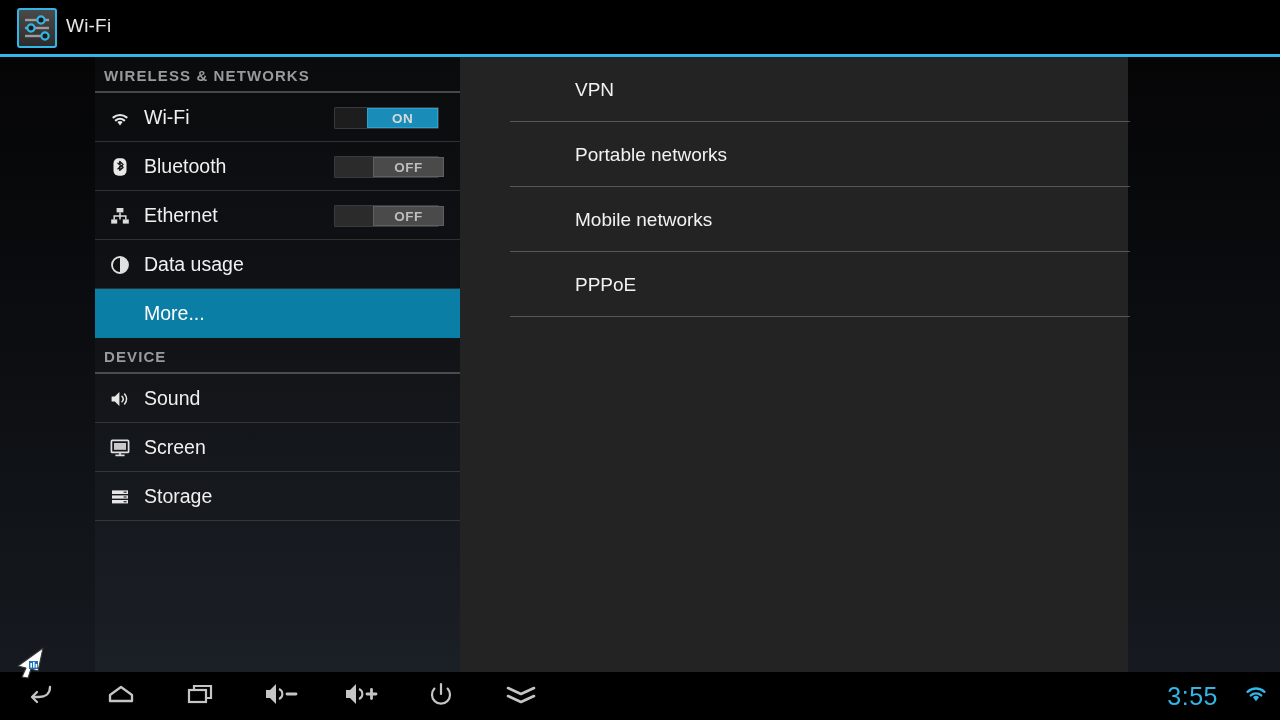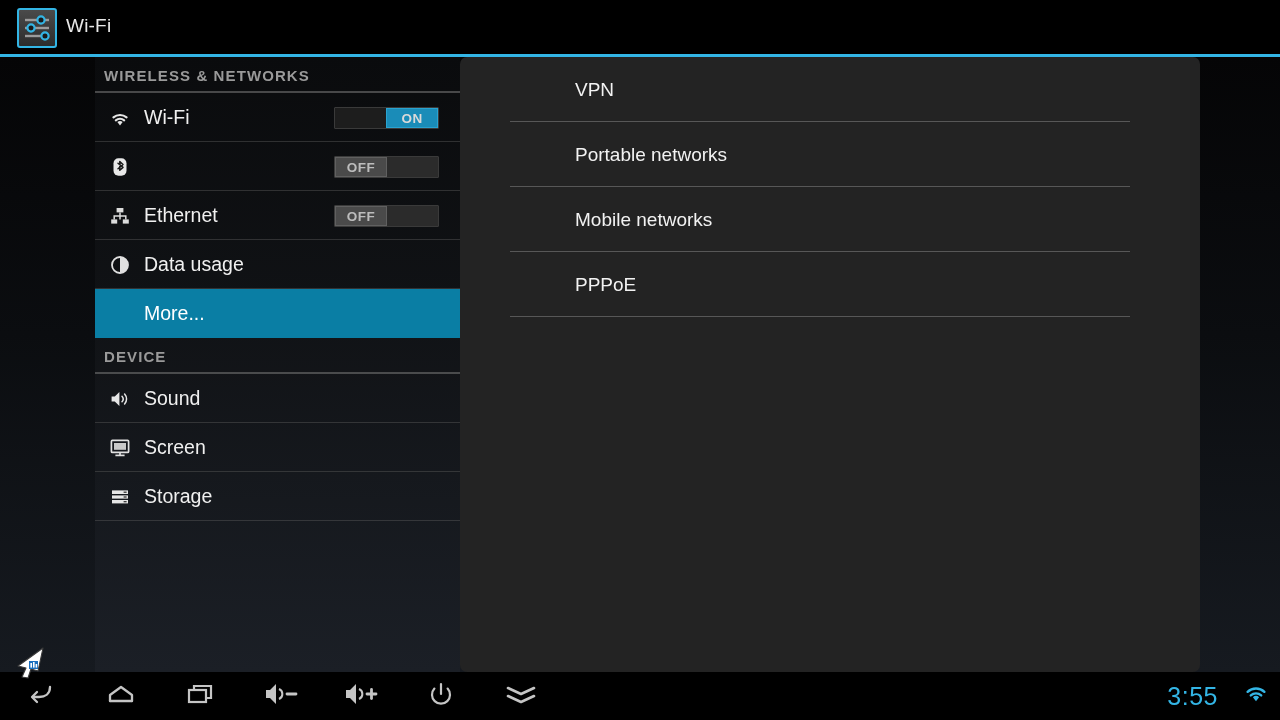--- a/index.html
+++ b/index.html
@@ -76,39 +76,38 @@
   .row.selected:after{display:none;}
   .row.selected .label{color:#ffffff;}
 
   
   .toggle{
     position:absolute;right:21px;top:14px;width:105px;height:22px;
     background:#1d1d1d;border:1px solid #3a3a3a;box-sizing:border-box;
     border-radius:1px;
   }
   .toggle .thumb{
-    position:absolute;top:0;width:52px;height:20px;
+    position:absolute;top:0;width:71px;height:20px;
     display:flex;align-items:center;justify-content:center;
-    font-size:13.5px;font-weight:bold;letter-spacing:.5px;
+    font-size:13.5px;font-weight:bold;letter-spacing:.5px;margin-left:38px;
   }
   .toggle.on .thumb{
     right:0;background:#1a8cb8;color:#d9d9d9;
     border:1px solid #2aa3d0;box-sizing:border-box;
   }
   .toggle.off .thumb{
     left:0;background:#4a4a4a;color:#bdbdbd;
     border:1px solid #606060;box-sizing:border-box;
   }
   .toggle.off{background:#2b2b2b;border-color:#3a3a3a;}
 
   
   .content{
-    position:absolute;left:460px;top:57px;width:740px;height:615px;
+    position:absolute;left:460px;top:57px;width:668px;height:615px;
     background:#232323;
-    border-radius:7px;
   }
   .citem{
     position:relative;height:65px;
   }
   .citem .clabel{
     position:absolute;left:115px;top:0;height:65px;line-height:65px;
     font-size:19px;color:#f2f2f2;
   }
   .citem:after{
     content:"";position:absolute;left:50px;bottom:0;width:620px;height:1px;
@@ -179,20 +178,21 @@
       </div>
     </div>
 
     <div class="row">
       <div class="ico">
         <svg width="24" height="24" viewBox="0 0 24 24">
           <rect x="5.5" y="3.2" width="13" height="17.6" rx="5" fill="#e8e8e8"></rect>
           <path d="M10 8.2l5 4.2-3.2 2.9V6.6l3.2 2.9-5 4.2" fill="none" stroke="#1a1a1a" stroke-width="1.5" stroke-linejoin="round" stroke-linecap="round"></path>
         </svg>
       </div>
+      <div class="label">Bluetooth</div>
       <div class="toggle off">
         <div class="thumb">OFF</div>
       </div>
     </div>
 
     <div class="row">
       <div class="ico">
         <svg width="24" height="24" viewBox="0 0 24 24">
           <rect x="8.6" y="4" width="6.8" height="4.4" fill="#dcdcdc"></rect>
           <rect x="3.2" y="15.4" width="6" height="4.2" fill="#dcdcdc"></rect>

